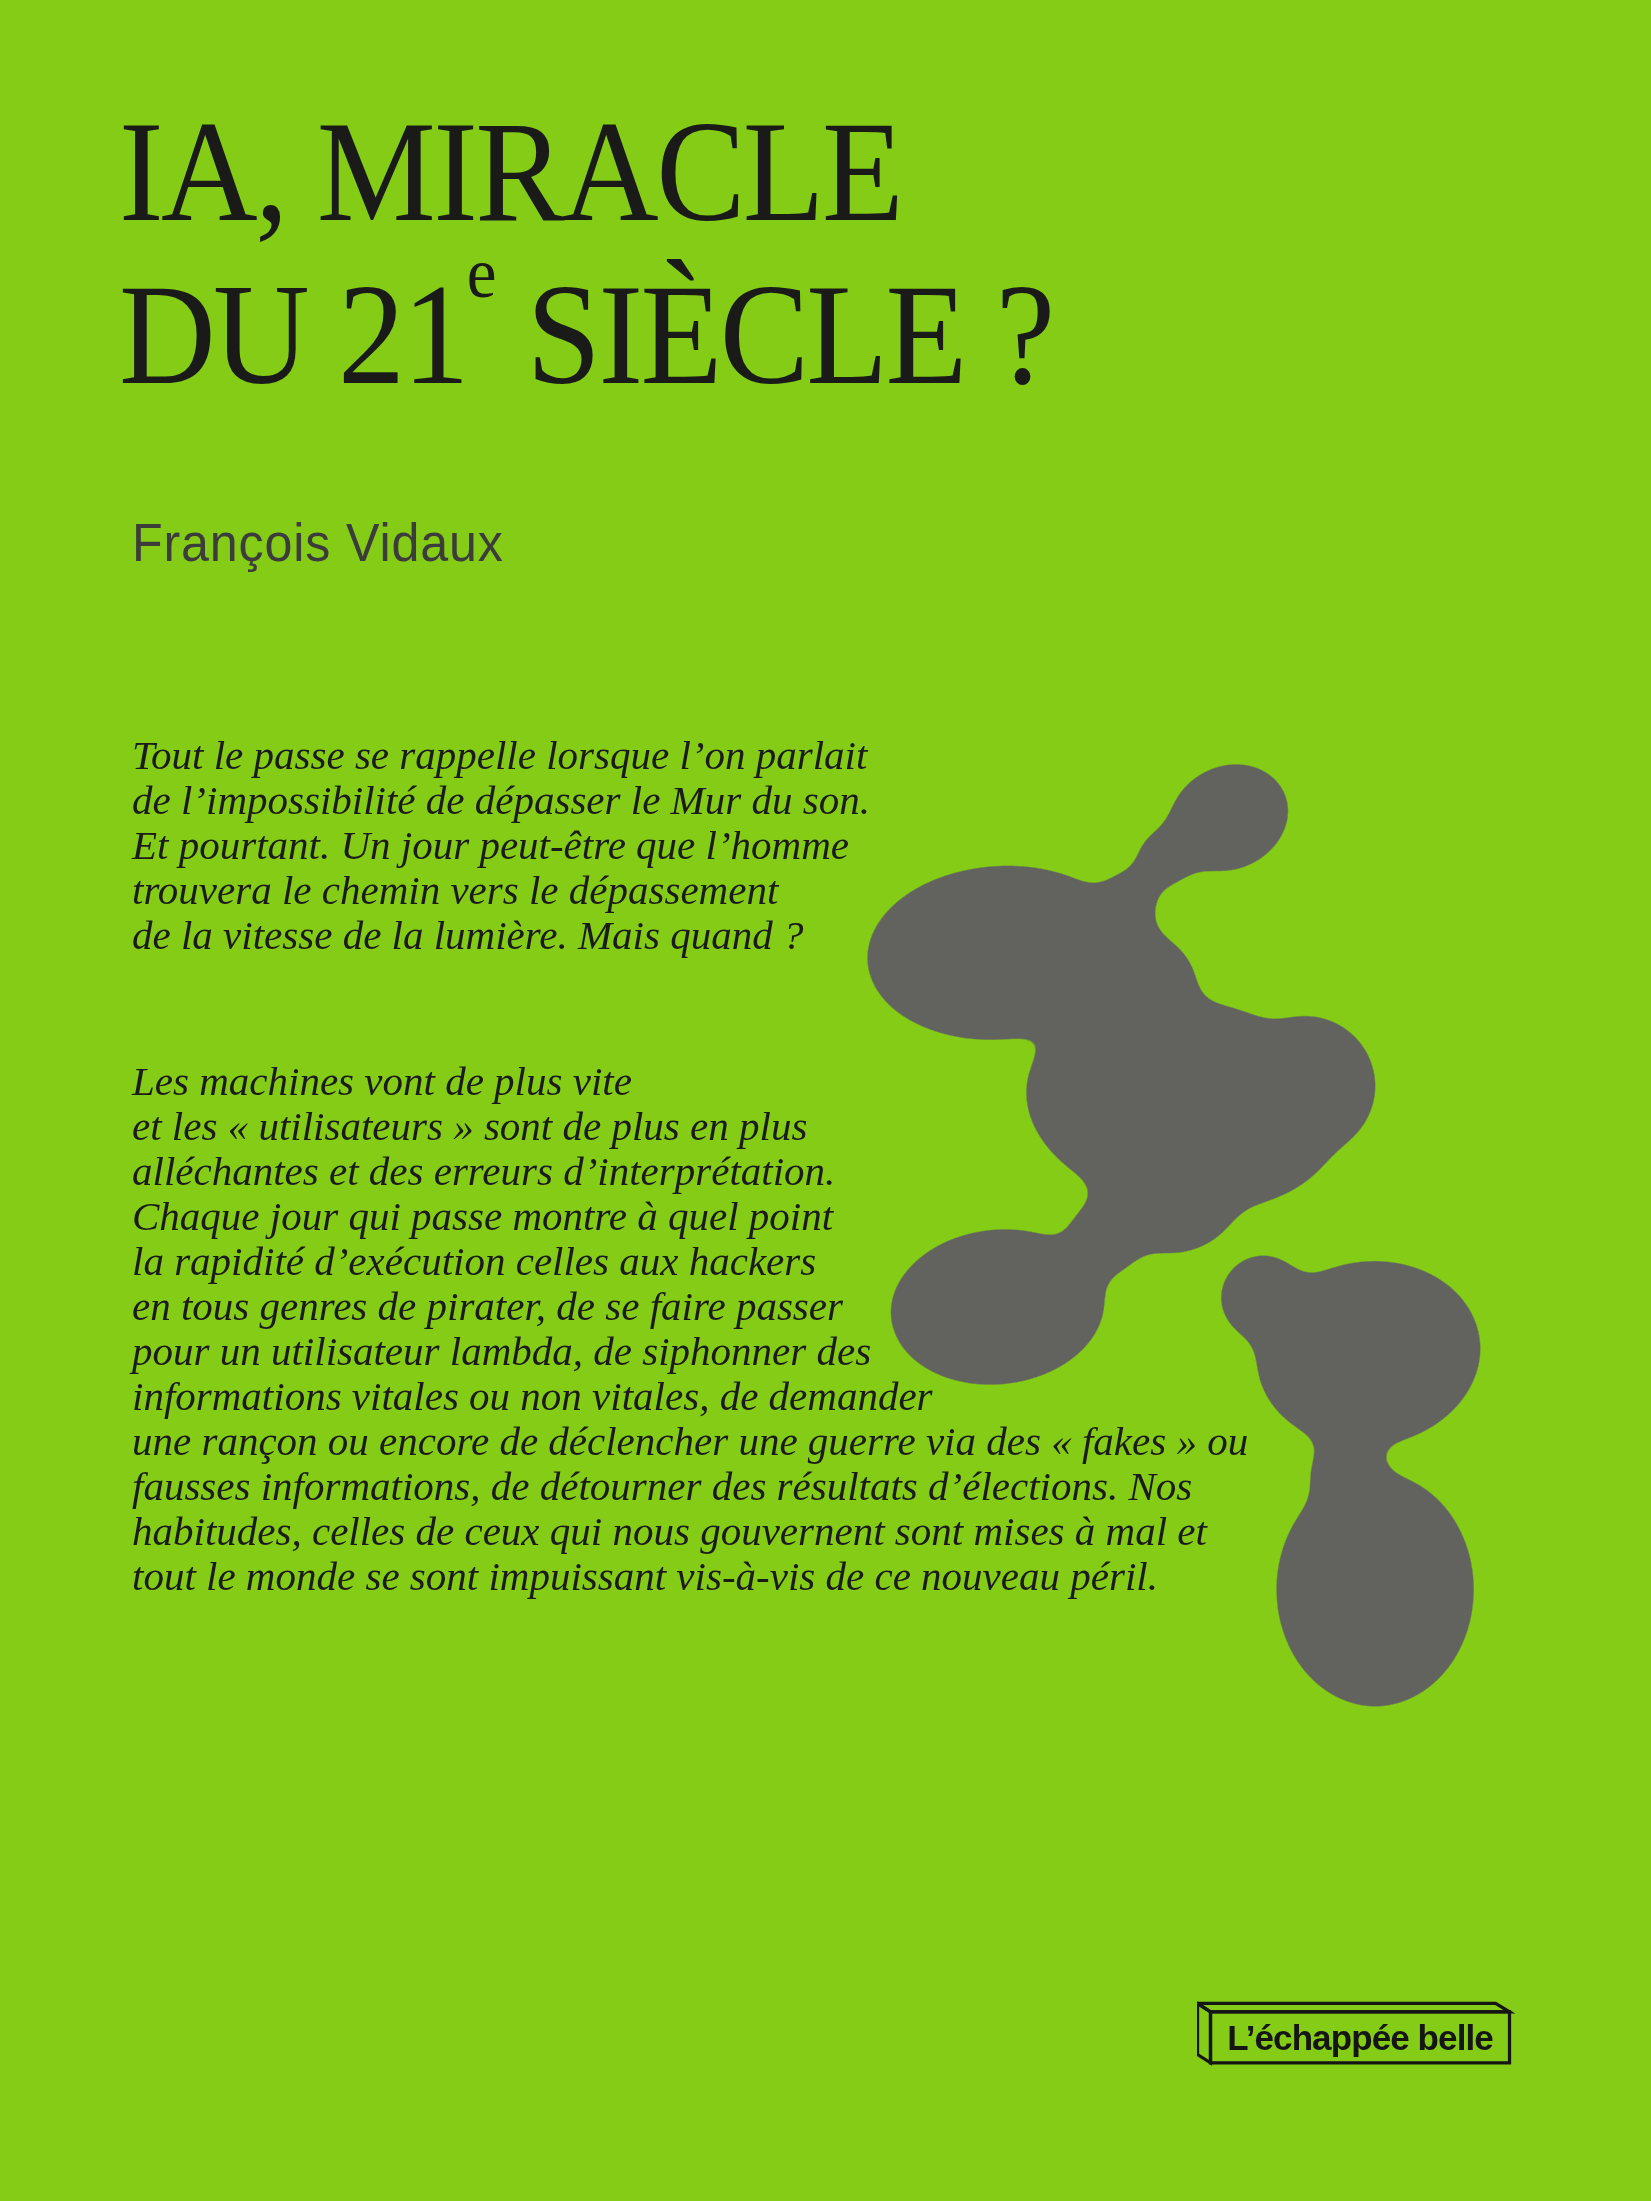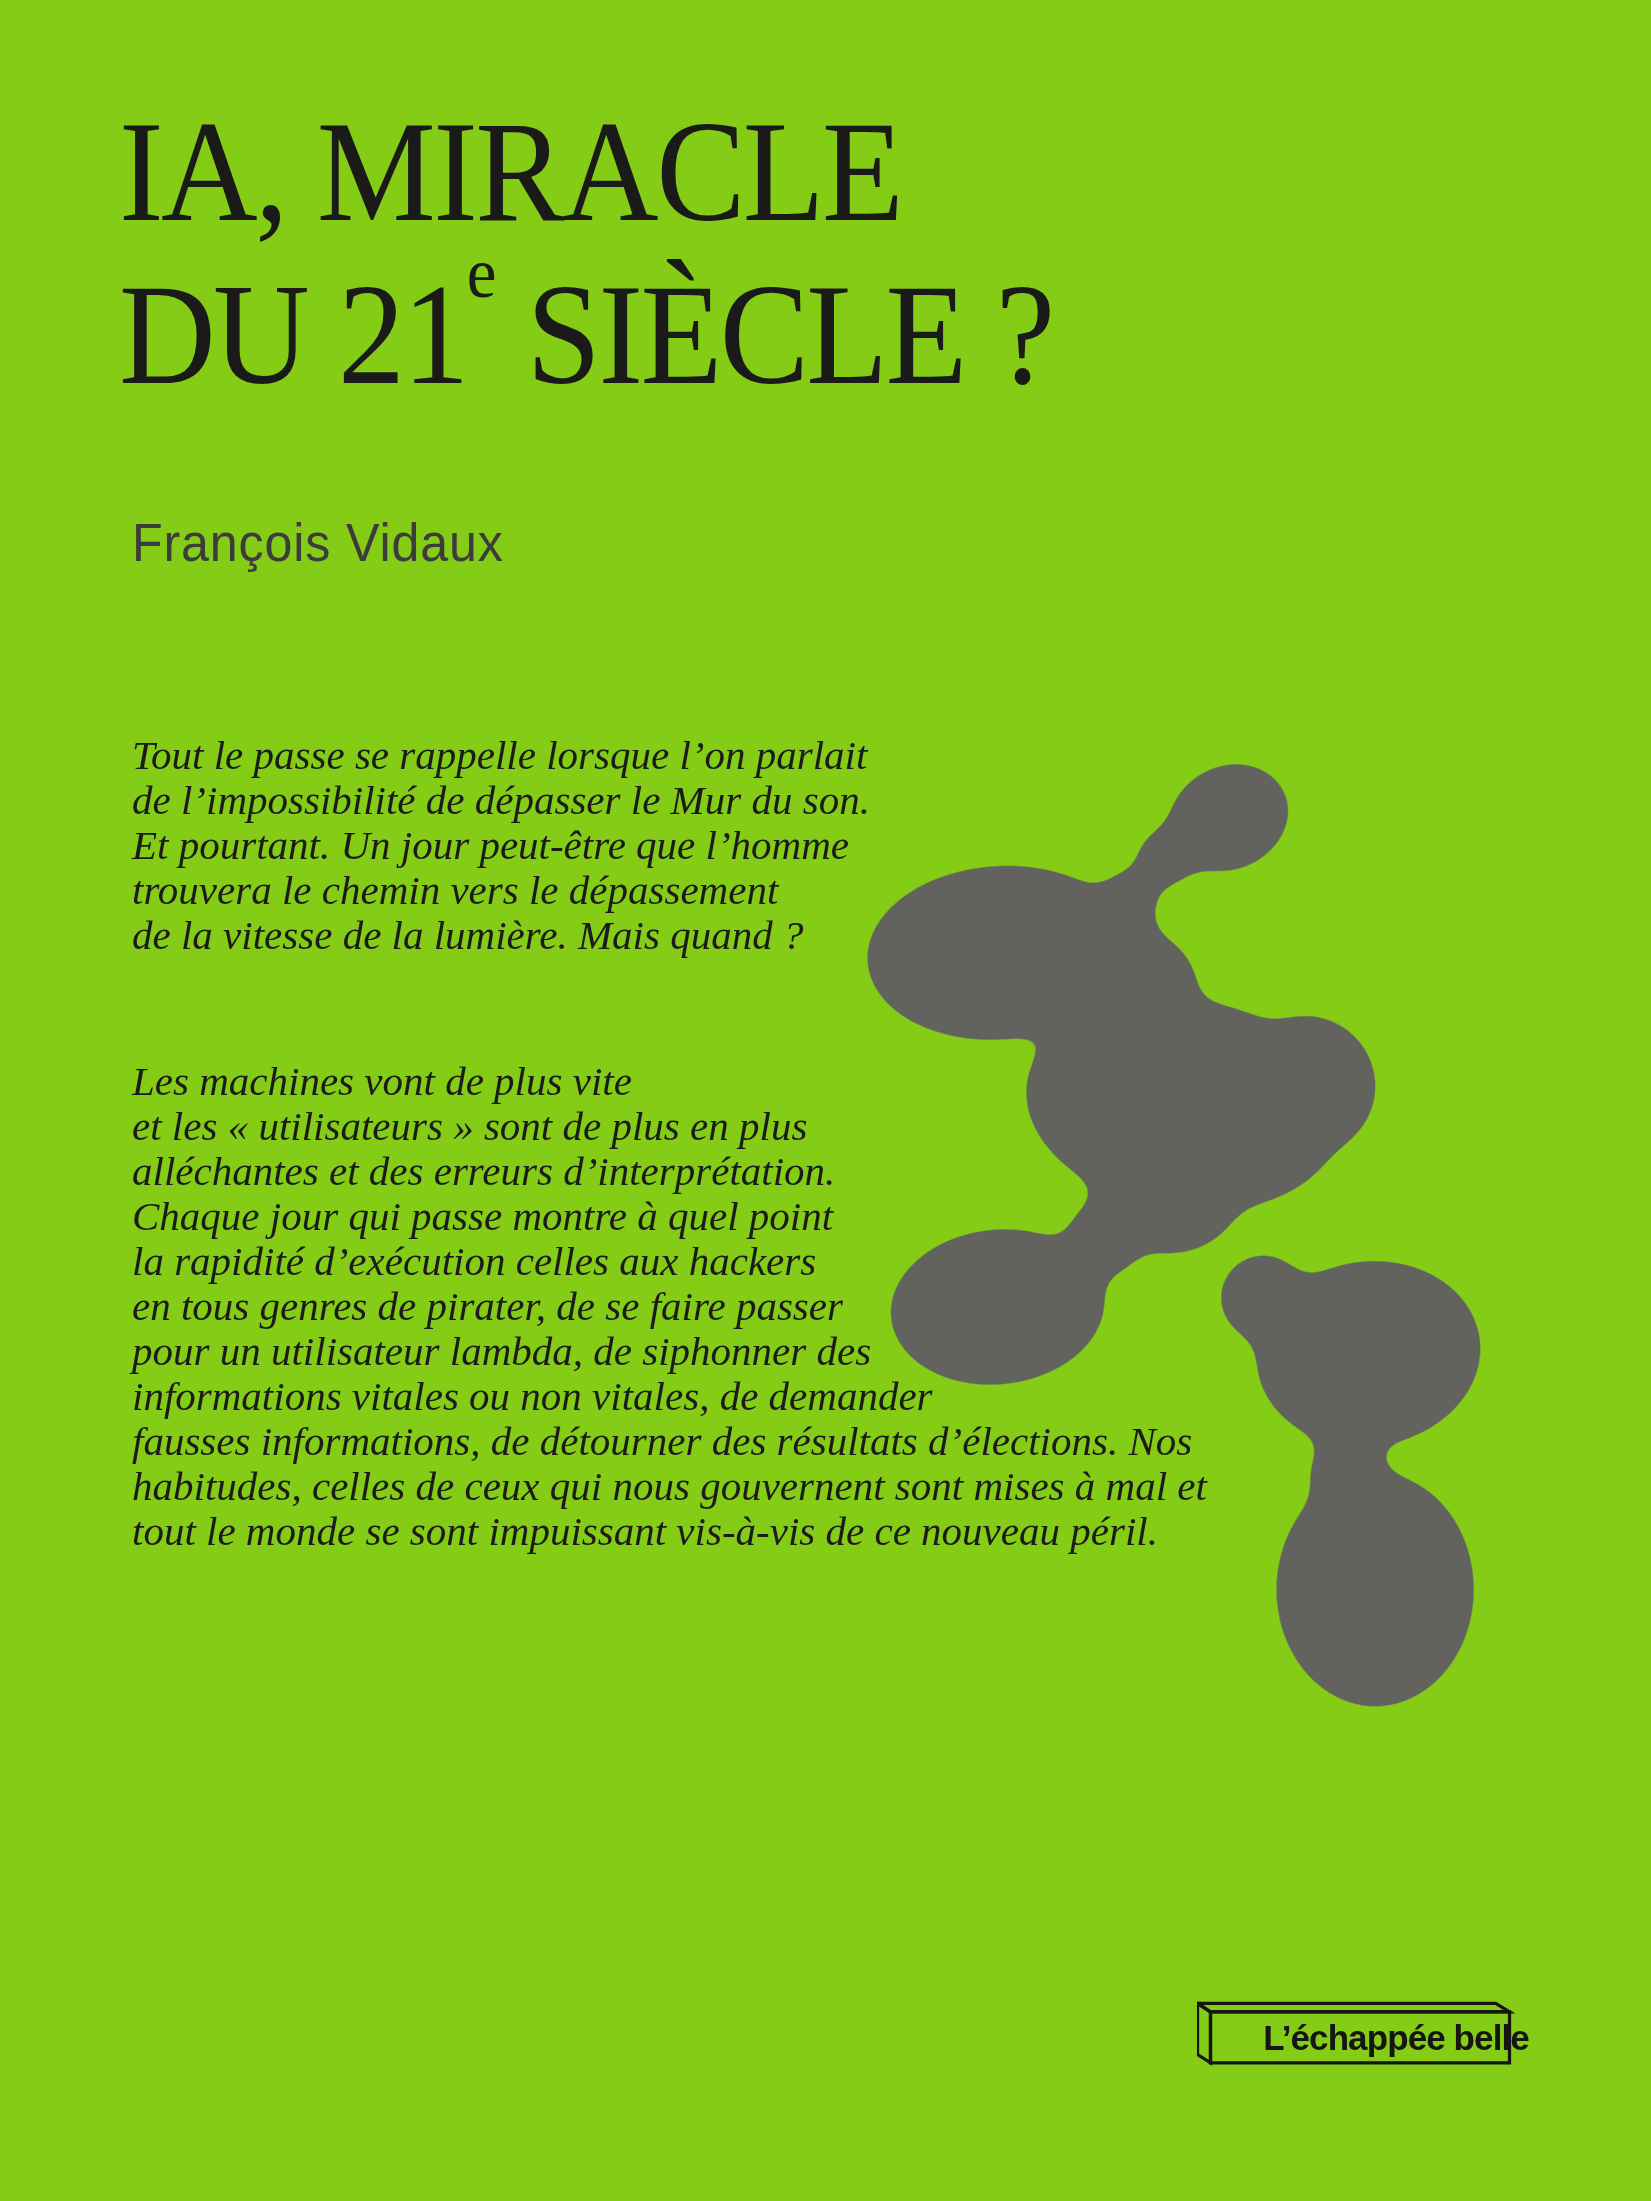--- a/index.html
+++ b/index.html
@@ -64,21 +64,20 @@
   }
   .logo-label{
     position:absolute;left:13px;top:16px;width:300px;height:51px;
     display:flex;align-items:center;justify-content:center;
     font-family:"Liberation Sans",sans-serif;
     font-weight:700;
     font-size:35px;
     letter-spacing:-0.9px;
     color:#151513;
     white-space:nowrap;
-    margin-left:36px;
   }
 </style>
 </head>
 <body>
 
 <div class="page">
 
   <svg class="blob-svg" viewBox="0 0 1772 2362" xmlns="http://www.w3.org/2000/svg" aria-hidden="true">
     <defs>
       <filter id="goo" x="-30%" y="-30%" width="160%" height="160%">
@@ -121,20 +120,21 @@
     </div>
   <div class="para para2">
       <div class="bodyline">Les machines vont de plus vite</div>
       <div class="bodyline">et les « utilisateurs » sont de plus en plus</div>
       <div class="bodyline">alléchantes et des erreurs d’interprétation.</div>
       <div class="bodyline">Chaque jour qui passe montre à quel point</div>
       <div class="bodyline">la rapidité d’exécution celles aux hackers</div>
       <div class="bodyline">en tous genres de pirater, de se faire passer</div>
       <div class="bodyline">pour un utilisateur lambda, de siphonner des</div>
       <div class="bodyline">informations vitales ou non vitales, de demander</div>
+      <div class="bodyline">une rançon ou encore de déclencher une guerre via des « fakes » ou</div>
       <div class="bodyline">fausses informations, de détourner des résultats d’élections. Nos</div>
       <div class="bodyline">habitudes, celles de ceux qui nous gouvernent sont mises à mal et</div>
       <div class="bodyline">tout le monde se sont impuissant vis-à-vis de ce nouveau péril.</div>
     </div>
 
   <div class="logo">
     <svg class="logo-box" viewBox="0 0 350 84" xmlns="http://www.w3.org/2000/svg" aria-hidden="true">
       <g fill="none" stroke="#151513" stroke-width="3.5" stroke-linejoin="miter">
         <rect x="14" y="17" width="322" height="55"></rect>
         <polygon points="14,17 336,17 321,8 0,8"></polygon>

